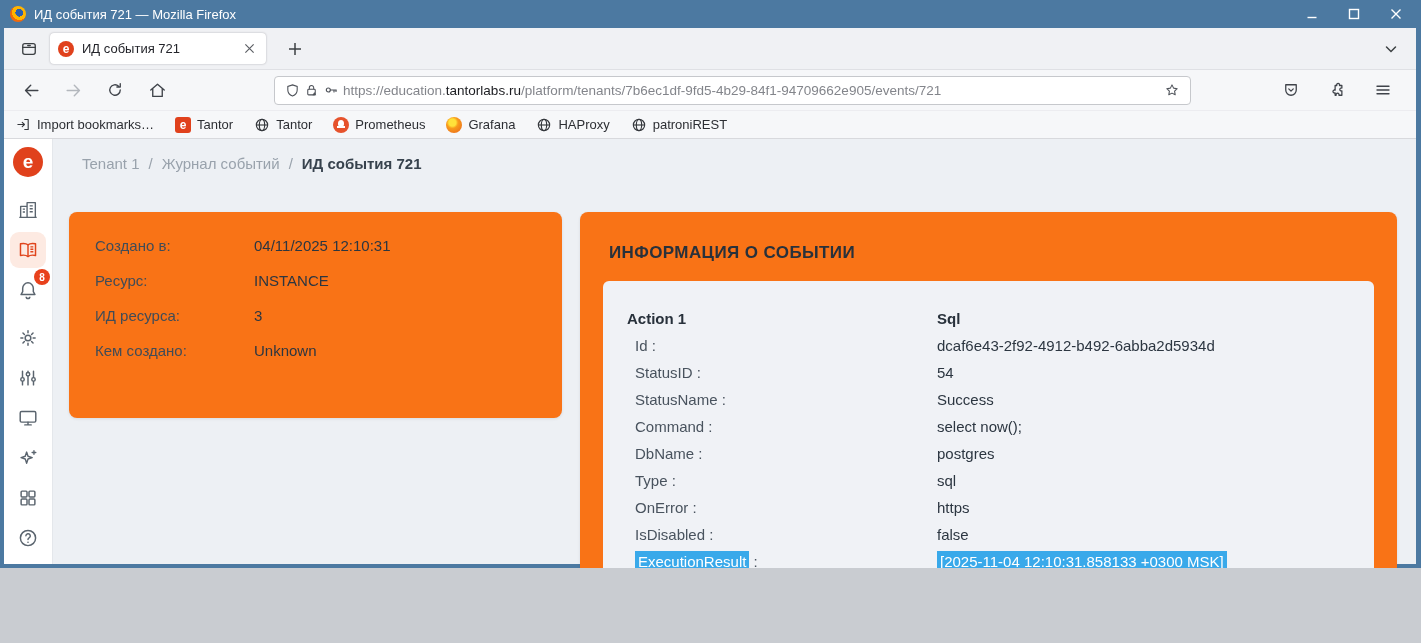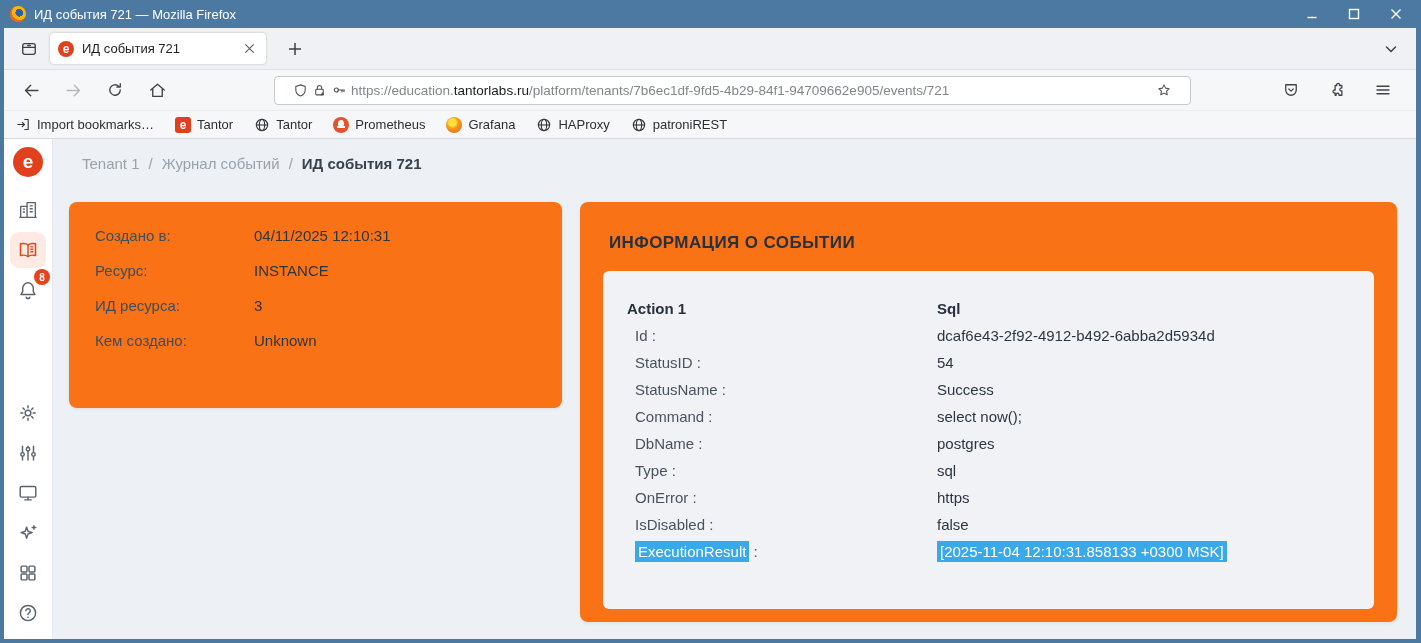--- a/index.html
+++ b/index.html
@@ -1,19 +1,19 @@
 <!DOCTYPE html>
 <html><head>
 <meta charset="utf-8">
 <style>
   * { box-sizing: border-box; }
   html,body { margin:0; padding:0; }
   body { font-family: "Liberation Sans", sans-serif; background:#c9ccd1; }
 
-  .window { width:1421px; height:643px; background:#4c79a1; display:flex; flex-direction:column; overflow:hidden; }
+  .window { width:1421px; height:568px; background:#4c79a1; display:flex; flex-direction:column; overflow:hidden; }
 
   
   .titlebar { height:28px; display:flex; align-items:center; padding:0 8px 0 10px; color:#fff; font-size:13px; gap:8px; flex:0 0 auto; }
   .ff-logo { width:16px; height:16px; border-radius:50%;
     background: radial-gradient(circle at 58% 42%, #2a5fb0 0 29%, #ffb500 30% 55%, #f26a0c 56% 80%, #d8490e 81% 100%); }
   .titlebar .spacer { flex:1; }
   .win-btn { width:34px; height:24px; display:flex; align-items:center; justify-content:center; color:#fff; cursor:default; }
   .win-btn svg { stroke:#fff; }
 
   
@@ -24,21 +24,21 @@
   .tab-favicon, .bm-favicon { width:16px; height:16px; border-radius:50%; background:#e0411c; color:#fff; font-weight:bold; font-size:12px; line-height:16px; text-align:center; flex:0 0 auto; }
   .tab-label { flex:1; white-space:nowrap; overflow:hidden; }
   .tab-close { width:18px; height:18px; display:flex; align-items:center; justify-content:center; color:#5c5f65; border-radius:3px; }
   .newtab-btn { margin-left:14px; }
   .alltabs-btn { margin-left:auto; }
 
   .navbar { height:40px; background:#f6f7f9; display:flex; align-items:center; padding:0 14px; flex:0 0 auto; }
   .nav-icons { display:flex; align-items:center; gap:16px; color:#3f434a; }
   .nav-btn { width:26px; height:26px; display:flex; align-items:center; justify-content:center; }
   .nav-btn.disabled { color:#b3b7bd; }
-  .urlbar { width:917px; height:29px; margin-left:104px; background:#fff; border:1px solid #c6c8cc; border-radius:4px; display:flex; align-items:center; gap:4px; padding:0 18px; font-size:13.5px; color:#83858b; }
+  .urlbar { width:917px; height:29px; margin-left:104px; background:#fff; border:1px solid #c6c8cc; border-radius:4px; display:flex; align-items:center; gap:4px; padding:0 10px; font-size:13.5px; color:#83858b; }
   .urlbar .u-ico { color:#4d5158; display:flex; align-items:center; }
   .url-text { flex:1; white-space:nowrap; overflow:hidden; }
   .url-domain { color:#1b1c20; }
   .star-btn { color:#4d5158; display:flex; }
   .nav-right { margin-left:auto; display:flex; align-items:center; gap:20px; color:#3f434a; padding-right:6px; }
 
   .bookmarksbar { height:29px; background:#f6f7f9; border-top:1px solid #ececf0; border-bottom:1px solid #d8d9dd; display:flex; align-items:center; gap:21px; padding:0 12px; font-size:13px; color:#2c2e33; flex:0 0 auto; }
   .bm-item { display:flex; align-items:center; gap:6px; }
   .bm-favicon.square { border-radius:3px; }
   .bm-ico { display:flex; color:#34373c; }
@@ -51,21 +51,21 @@
   
   .page { flex:1; display:flex; min-height:0; background:#edf0f4; }
   .sidebar { width:49px; background:#fff; border-right:1px solid #e4e7eb; display:flex; flex-direction:column; align-items:center; padding:8px 0 6px; flex:0 0 auto; }
   .side-logo { width:30px; height:30px; border-radius:50%; background:#e0411c; color:#fff; font-weight:bold; font-size:19px; display:flex; align-items:center; justify-content:center; margin-bottom:13px; }
   .side-btn { width:36px; height:36px; margin:2px 0; border-radius:9px; display:flex; align-items:center; justify-content:center; color:#5a646e; position:relative; }
   .side-btn.active { background:#fdeae2; color:#e0451c; }
   .side-spacer { flex:1; }
   .badge { position:absolute; top:-3px; right:-4px; min-width:16px; height:16px; border-radius:8px; background:#e8411c; color:#fff; font-size:10px; font-weight:bold; display:flex; align-items:center; justify-content:center; padding:0 3px; }
 
   .content { flex:1; padding:15px 19px 0 16px; min-width:0; }
-  .breadcrumb { display:flex; gap:9px; font-size:15px; color:#99a2ac; margin:1px 0 30px 13px; }
+  .breadcrumb { display:flex; gap:9px; font-size:15px; color:#99a2ac; margin:1px 0 40px 13px; }
   .breadcrumb .crumb { cursor:default; }
   .breadcrumb .active { color:#37424d; font-weight:bold; }
 
   .cards { display:flex; gap:18px; align-items:flex-start; }
   .card { background:#f97316; border-radius:8px; box-shadow:0 1px 3px rgba(30,45,65,.10); }
   .card-left { width:493px; height:206px; padding:16px 26px; }
   .kv-row { display:flex; font-size:15px; line-height:35px; }
   .kv-row .lbl { width:159px; color:#414c57; }
   .kv-row .val { color:#2c3641; }
 

